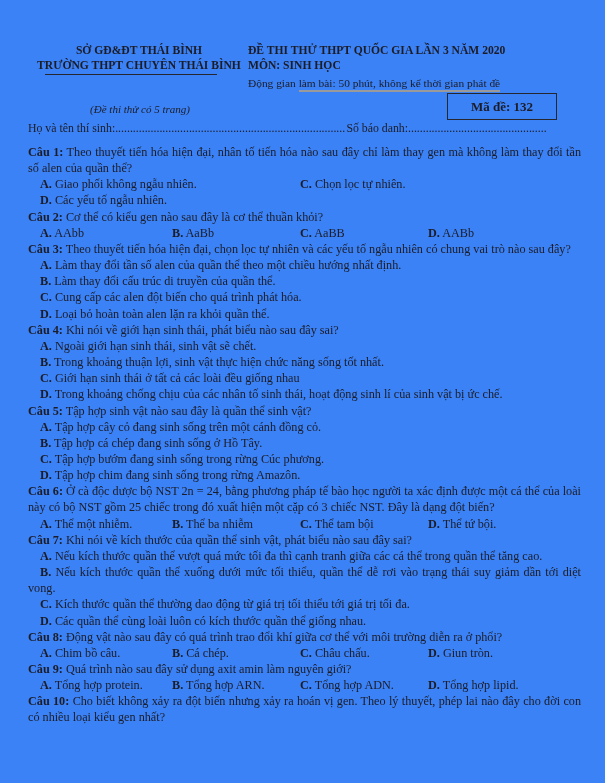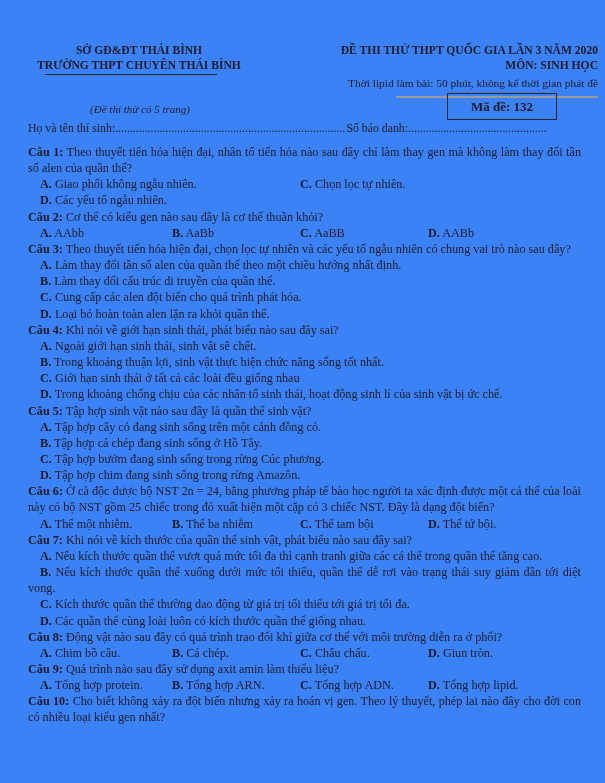--- a/index.html
+++ b/index.html
@@ -3,24 +3,24 @@
 <meta charset="utf-8">
 <style>
   *{margin:0;padding:0;box-sizing:border-box}
   html,body{background:#ffffff}
   body{width:605px;height:783px;font-family:"Liberation Serif","DejaVu Serif",serif;color:#1c1c26}
   .page{position:relative;width:605px;height:783px;background:#3b82f6;overflow:hidden}
 
   .hdr-left{position:absolute;left:30px;top:44px;width:218px;text-align:center;font-weight:bold;font-size:11.6px;line-height:14.5px}
   .hdr-left .u{width:172px;height:1.2px;background:#26262e;margin:1px auto 0;position:relative;left:-8px}
 
-  .hdr-right{position:absolute;left:262px;top:44px;width:336px;text-align:right;font-size:11.6px;line-height:14.5px}
+  .hdr-right{position:absolute;left:248px;top:44px;width:336px;text-align:left;font-size:11.6px;line-height:14.5px}
   .hdr-right .b{font-weight:bold}
   .time-note{font-size:11.4px;margin-top:3px;white-space:nowrap}
-  .time-note .ul{border-bottom:2px solid #9a9a9a;padding-bottom:7px}
+  .time-note .ul{border-bottom:2px solid #9a9a9a;padding-bottom:1px}
 
   .pages-note{position:absolute;left:55px;top:103px;width:170px;text-align:center;font-style:italic;font-size:11px}
 
   .code-box{position:absolute;left:447px;top:93px;width:110px;height:27px;border:1.6px solid #26262e;display:flex;align-items:center;justify-content:center;font-weight:bold;font-size:13px}
 
   .student{position:absolute;left:28px;top:121px;width:519px;display:flex;white-space:nowrap;font-size:11.8px;line-height:15px}
   .student b{font-weight:normal}
   .dots{overflow:hidden}
   .dots.grow{flex:1}
   .dots.fixed{width:139px}
@@ -40,21 +40,21 @@
 
   <div class="hdr-left">
     <div>SỞ GĐ&amp;ĐT THÁI BÌNH</div>
     <div>TRƯỜNG THPT CHUYÊN THÁI BÌNH</div>
     <div class="u"></div>
   </div>
 
   <div class="hdr-right">
     <div class="b">ĐỀ THI THỬ THPT QUỐC GIA LẦN 3 NĂM 2020</div>
     <div class="b">MÔN: SINH HỌC</div>
-    <div class="time-note"><span>Thời lipid </span><span class="ul">làm bài: 50 phút, không kể thời gian phát đề</span></div>
+    <div class="time-note"><span>Động gian </span><span class="ul">làm bài: 50 phút, không kể thời gian phát đề</span></div>
   </div>
 
   <div class="pages-note">(Đề thi thử có 5 trang)</div>
 
   <div class="code-box">
     <span>Mã đề: 132</span>
   </div>
 
   <div class="student">
       <b>Họ và tên thí sinh:</b>
@@ -104,21 +104,21 @@
       <p class="q-opt block"><b>B.</b> <span>Nếu kích thước quần thể xuống dưới mức tối thiểu, quần thể dễ rơi vào trạng thái suy giảm dần tới diệt vong.</span></p>
       <p class="q-opt block"><b>C.</b> <span>Kích thước quần thể thường dao động từ giá trị tối thiểu tới giá trị tối đa.</span></p>
       <p class="q-opt block"><b>D.</b> <span>Các quần thể cùng loài luôn có kích thước quần thể giống nhau.</span></p>
       <p class="q-text"><b>Câu 8:</b> <span>Động vật nào sau đây có quá trình trao đổi khí giữa cơ thể với môi trường diễn ra ở phổi?</span></p>
       <div class="opt-grid four">
         <span class="q-opt"><b>A.</b> <span>Chim bồ câu.</span></span>
         <span class="q-opt"><b>B.</b> <span>Cá chép.</span></span>
         <span class="q-opt"><b>C.</b> <span>Châu chấu.</span></span>
         <span class="q-opt"><b>D.</b> <span>Giun tròn.</span></span>
       </div>
-      <p class="q-text"><b>Câu 9:</b> <span>Quá trình nào sau đây sử dụng axit amin làm thiểu liệu?</span></p>
+      <p class="q-text"><b>Câu 9:</b> <span>Quá trình nào sau đây sử dụng axit amin làm nguyên giới?</span></p>
       <div class="opt-grid four">
         <span class="q-opt"><b>A.</b> <span>Tổng hợp protein.</span></span>
         <span class="q-opt"><b>B.</b> <span>Tổng hợp ARN.</span></span>
         <span class="q-opt"><b>C.</b> <span>Tổng hợp ADN.</span></span>
         <span class="q-opt"><b>D.</b> <span>Tổng hợp lipid.</span></span>
       </div>
       <p class="q-text"><b>Câu 10:</b> <span>Cho biết không xảy ra đột biến nhưng xảy ra hoán vị gen. Theo lý thuyết, phép lai nào đây cho đời con có nhiều loại kiểu gen nhất?</span></p>
     </div>
 
 </div>

